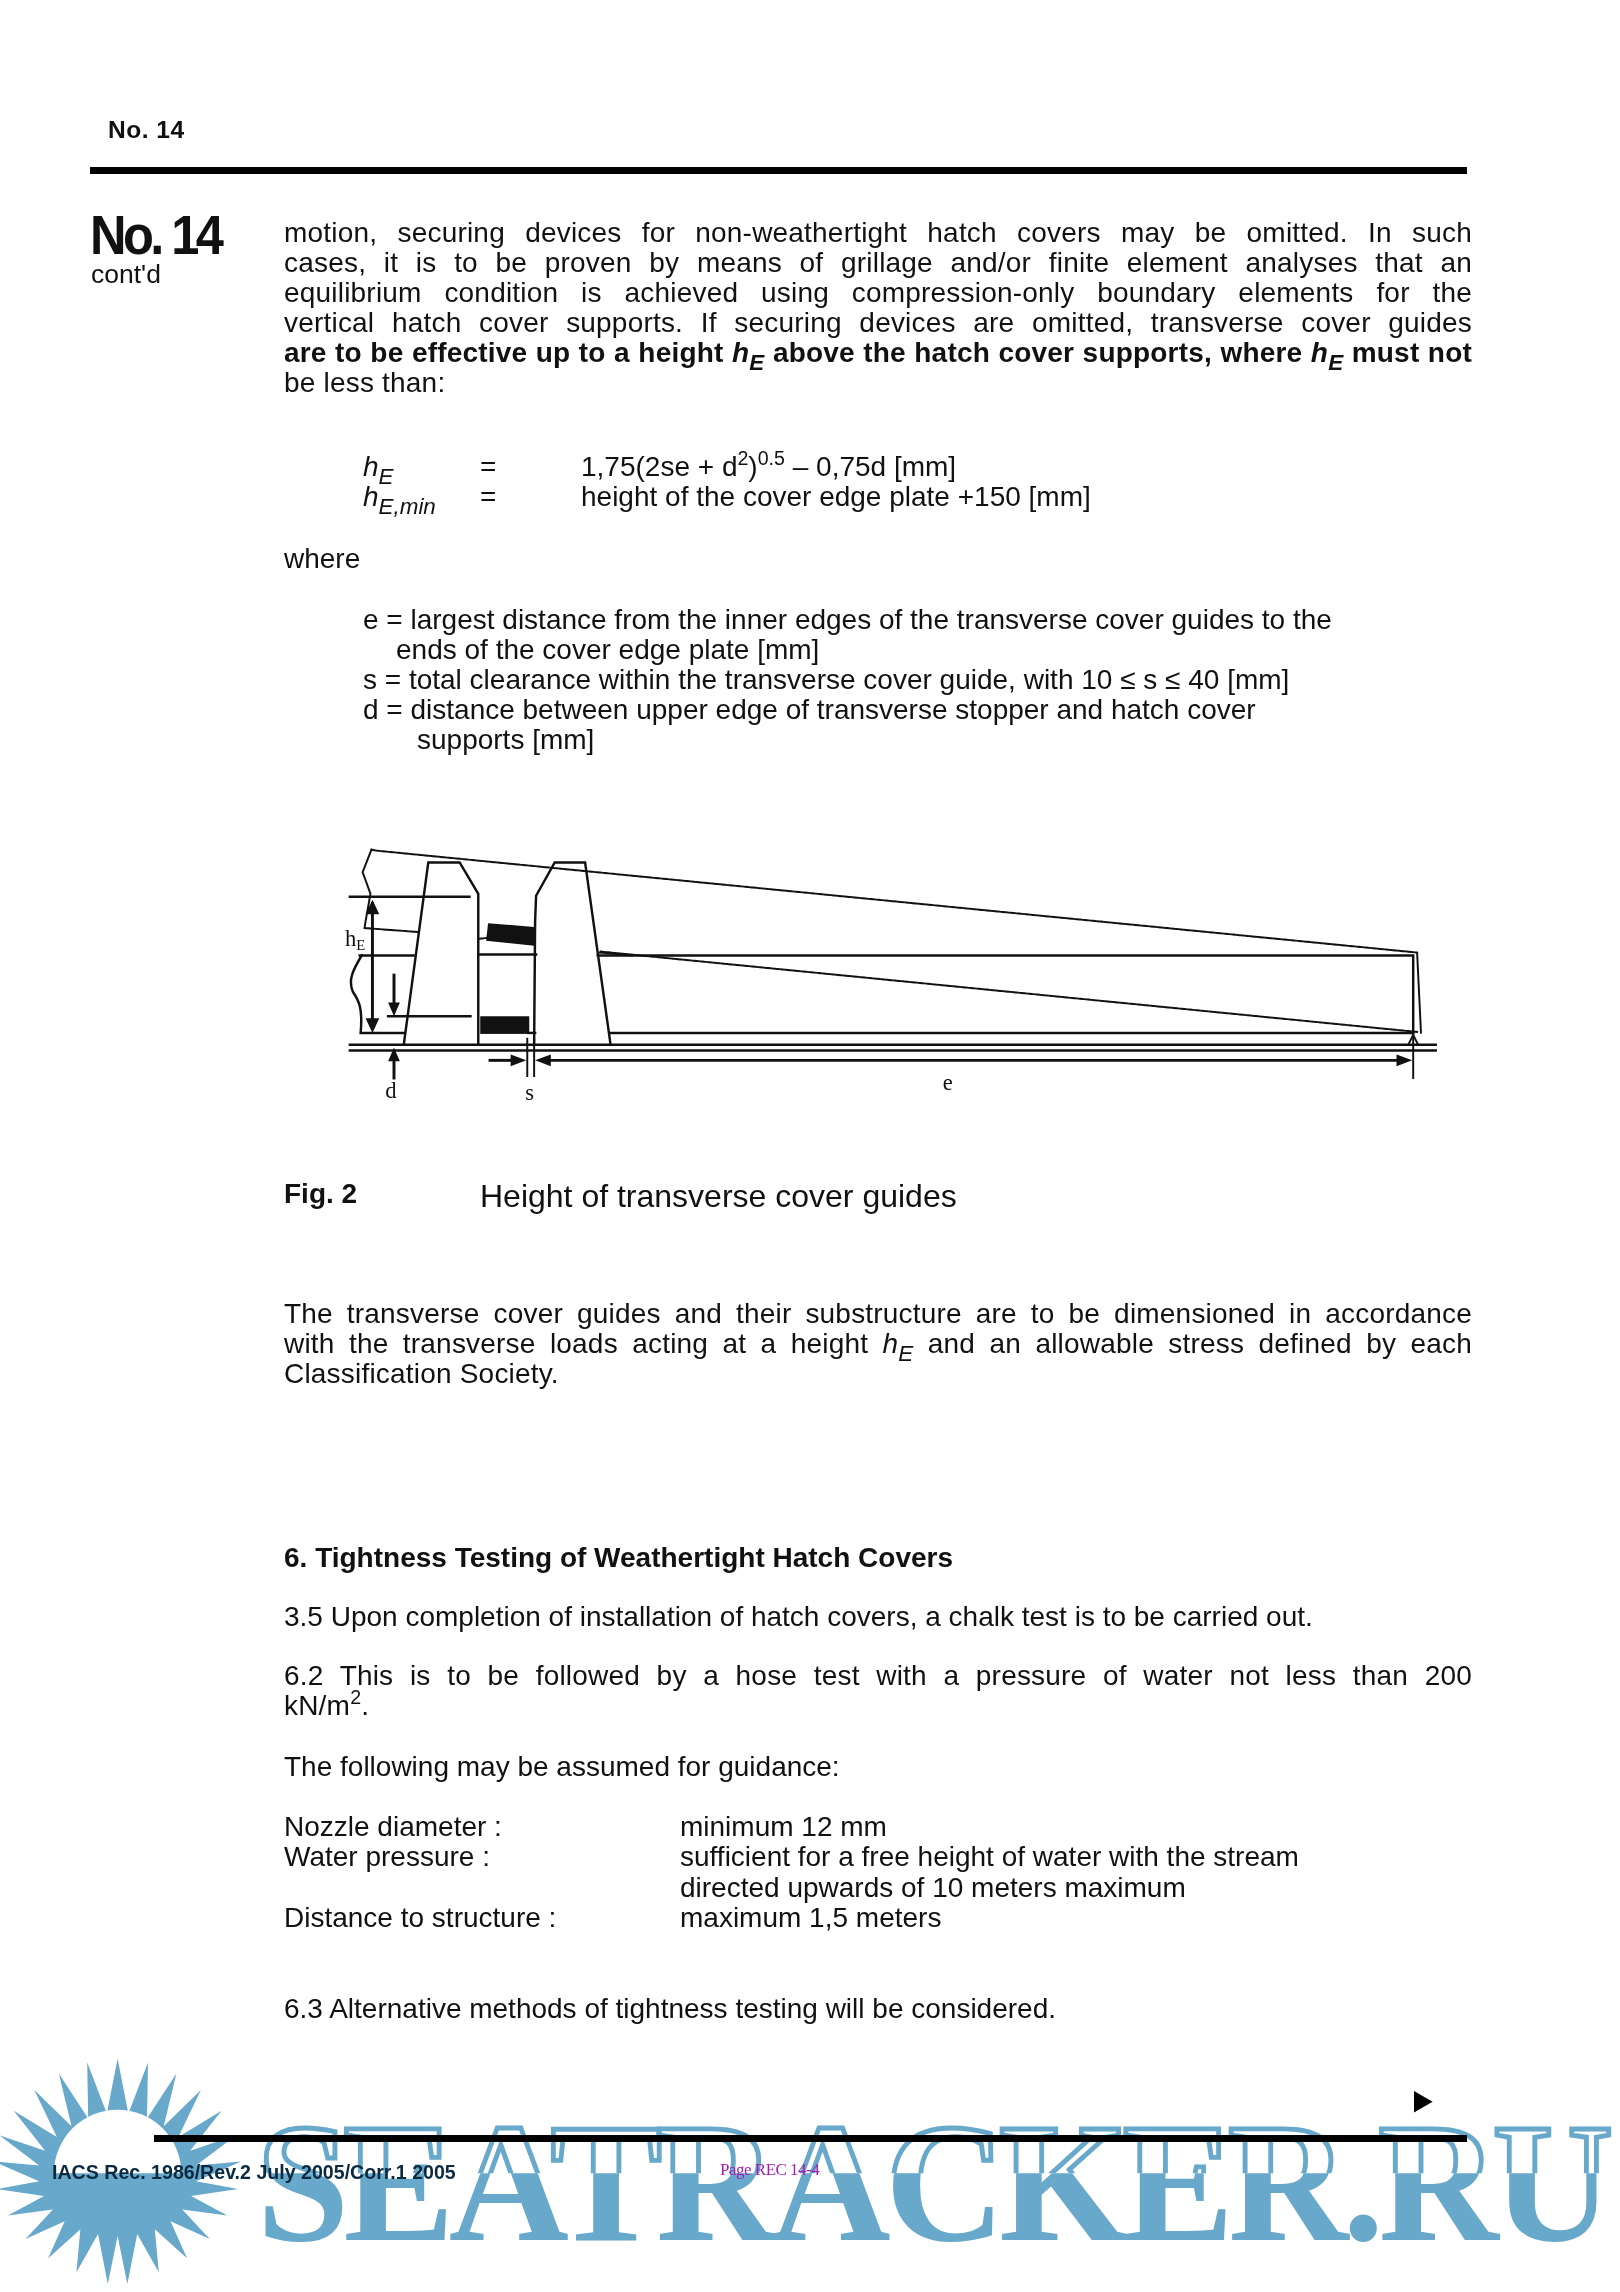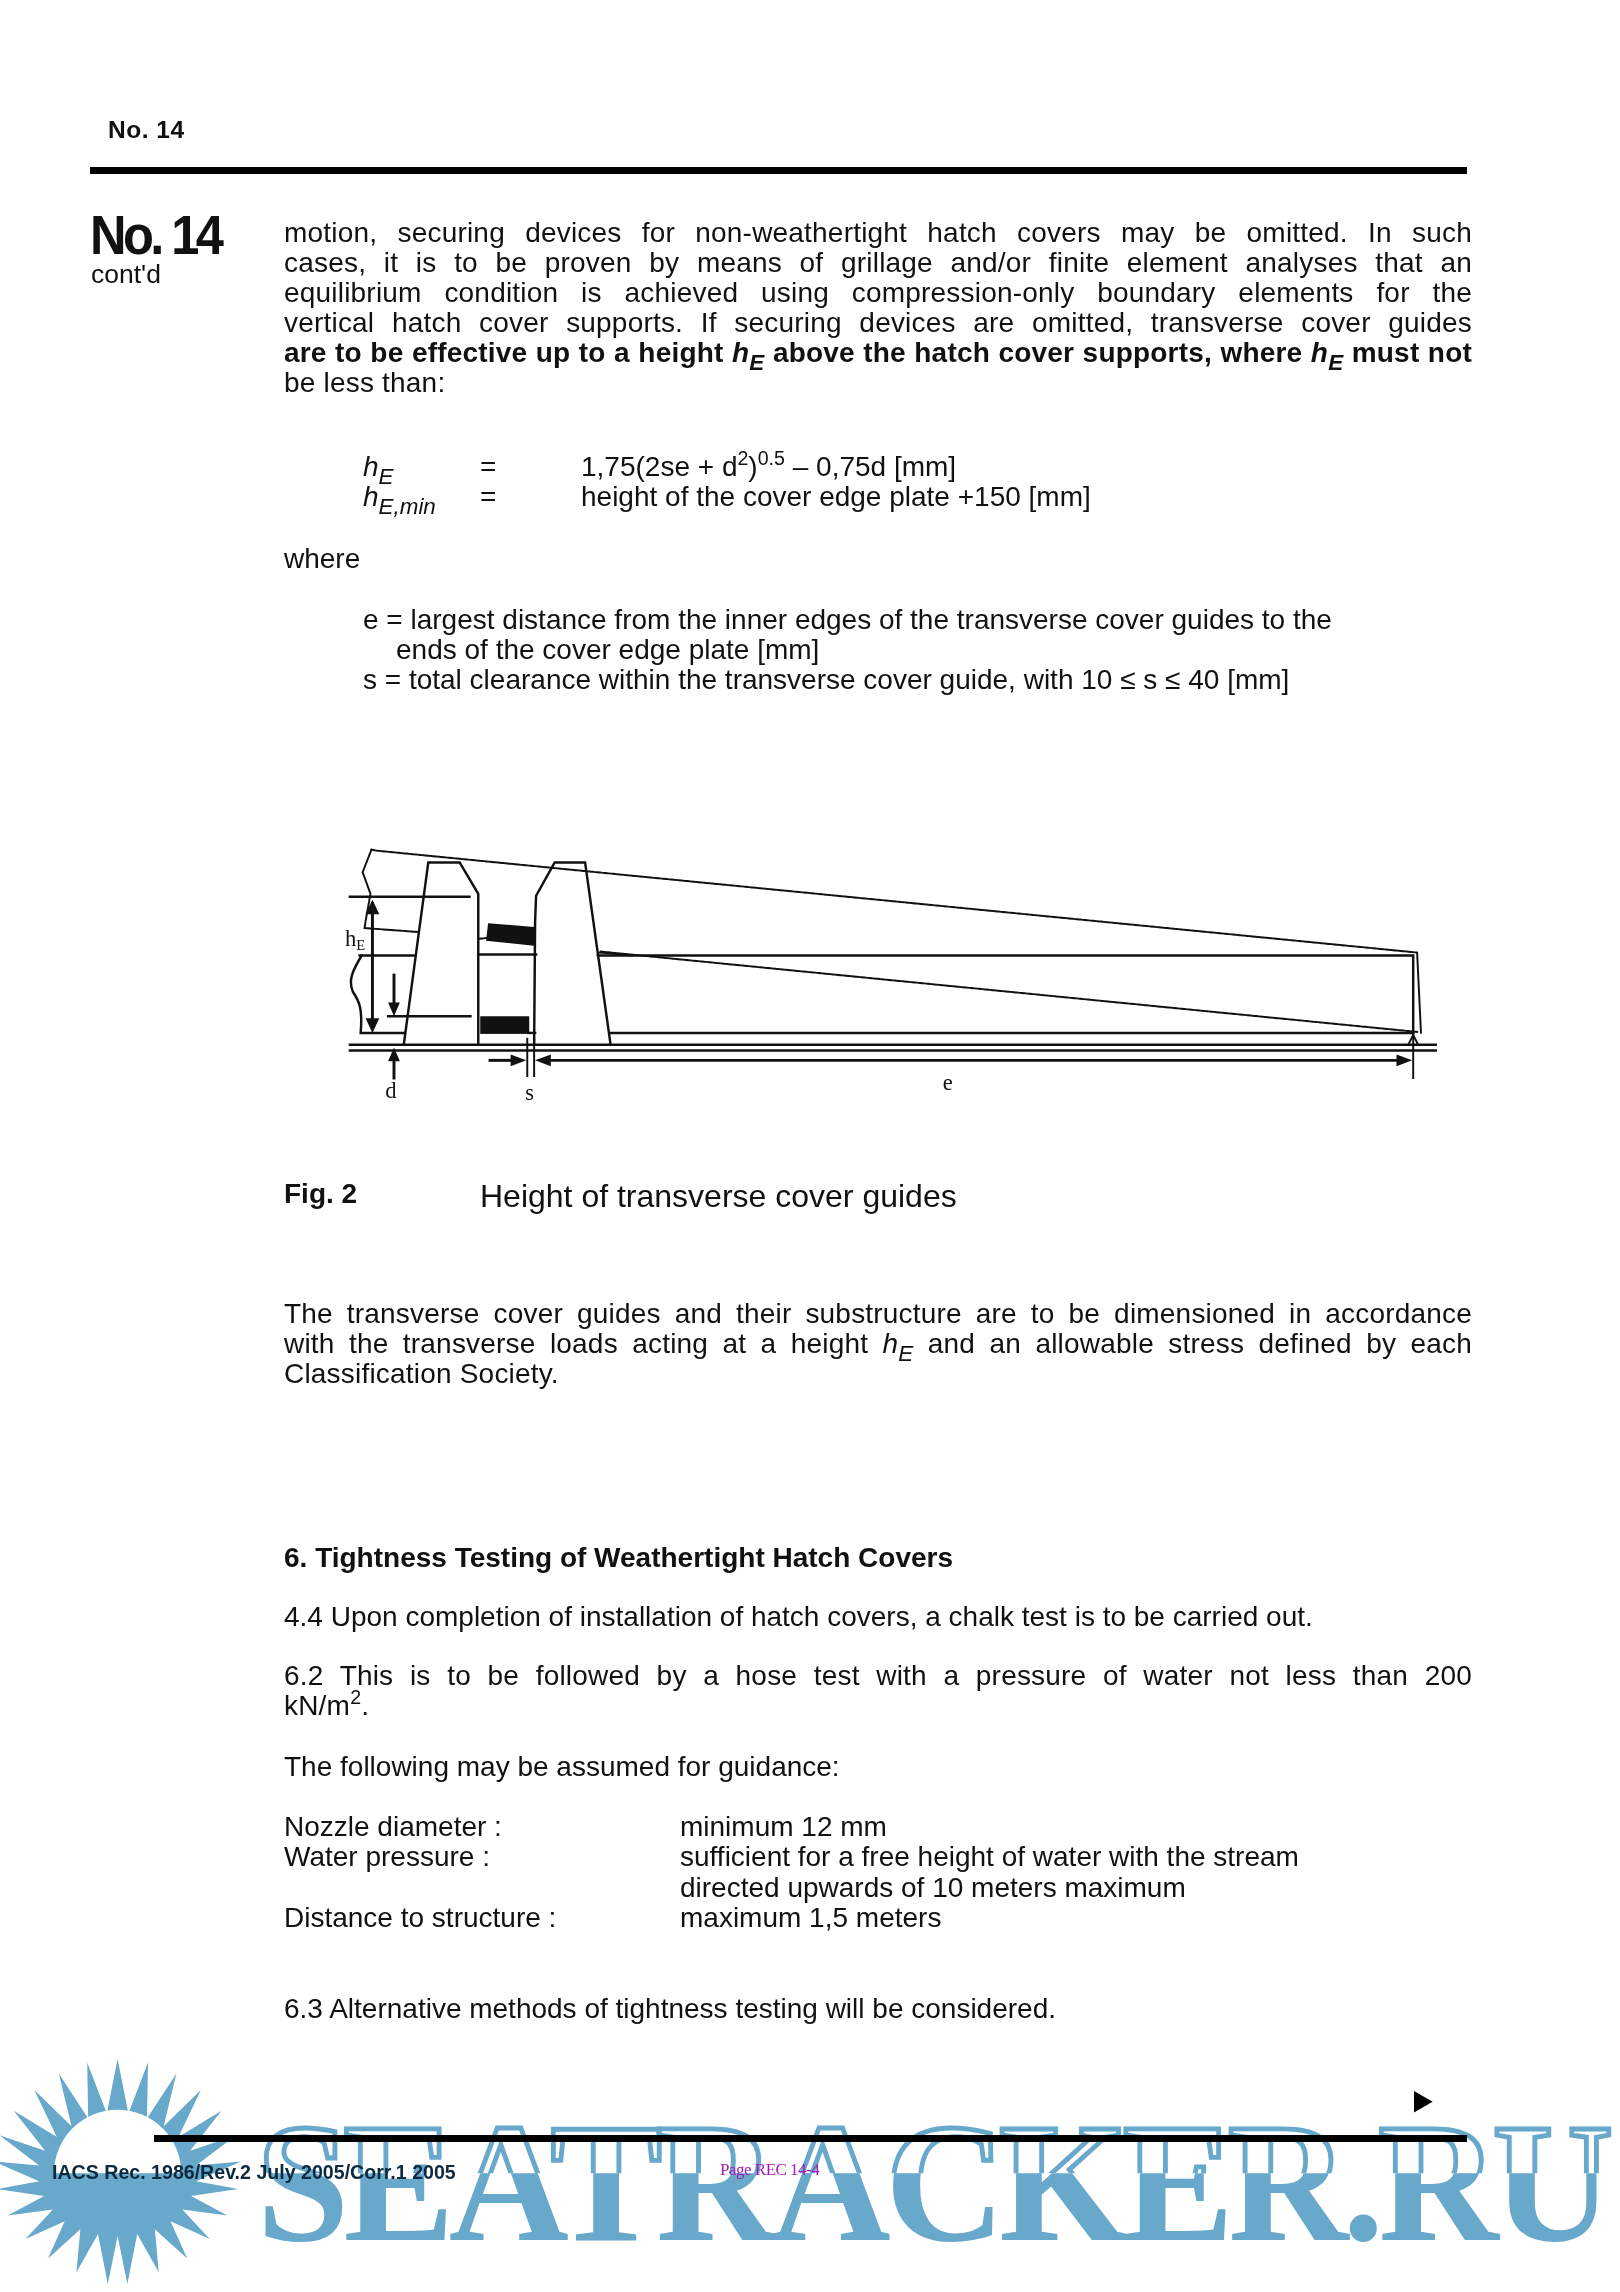--- a/index.html
+++ b/index.html
@@ -64,20 +64,24 @@
 </div>
 
 <div class="abs line" style="top:544px;">where</div>
 
 <div class="abs defs" style="top:605px;">
   <div>
     <div>e = largest distance from the inner edges of the transverse cover guides to the</div>
     <div class="indent1">ends of the cover edge plate [mm]</div>
   </div>
   <div>s  = total clearance within the transverse cover guide, with 10 ≤ s ≤ 40 [mm]</div>
+  <div>
+    <div>d = distance between upper edge of transverse stopper and hatch cover</div>
+    <div class="indent2">supports [mm]</div>
+  </div>
 </div>
 
 <svg class="abs" style="left:0; top:0;" width="1620" height="1176" viewBox="0 0 1653 1200">
   <g fill="none" stroke="#111" stroke-linecap="square">
 
     <polyline points="379,867 384,868 1446,972 1450,1055" stroke-width="2" stroke-dasharray="2,2"></polyline>
     <polyline points="379,867 370,890 378,912 373,940 372,947" stroke-width="2" stroke-dasharray="2,2"></polyline>
     <polyline points="372,947 426,951" stroke-width="2" stroke-dasharray="2,2"></polyline>
     <polyline points="489,958 497,957" stroke-width="2" stroke-dasharray="2,2"></polyline>
     <polyline points="613,971 1446,1053" stroke-width="2" stroke-dasharray="2,2"></polyline>
@@ -137,21 +141,21 @@
 <div class="abs caption-num">Fig. 2</div>
 <div class="abs caption-text">Height of transverse cover guides</div>
 
 <div class="abs body-p" style="top:1299px;">
   <div style="text-align-last:justify;">The transverse cover guides and their substructure are to be dimensioned in accordance</div>
   <div style="text-align-last:justify;"><span>with the transverse loads acting at a height </span><span class="it"><span>h</span><sub>E</sub></span><span> and an allowable stress defined by each</span></div>
   <div>Classification Society.</div>
 </div>
 
 <div class="abs section-h">6. Tightness Testing of Weathertight Hatch Covers</div>
-<div class="abs line" style="top:1602px;">4.4 Upon completion of installation of hatch covers, a chalk test is to be carried out.</div>
+<div class="abs line" style="top:1602px;">3.5 Upon completion of installation of hatch covers, a chalk test is to be carried out.</div>
 <div class="abs body-p" style="top:1661px;">
   <div style="text-align-last:justify;">6.2 This is to be followed by a hose test with a pressure of water not less than 200</div>
   <div><span>kN/m</span><sup>2</sup><span>.</span></div>
 </div>
 <div class="abs line" style="top:1752px;">The following may be assumed for guidance:</div>
 
 <div class="abs" style="left:284px; top:1812px; width:1176px; height:127px; font-size:28px; line-height:30px;">
   <div style="position:absolute; top:0; left:0; width:1176px;">
     <span class="g-label">Nozzle diameter :</span>
     <span class="g-value">minimum 12 mm</span>

